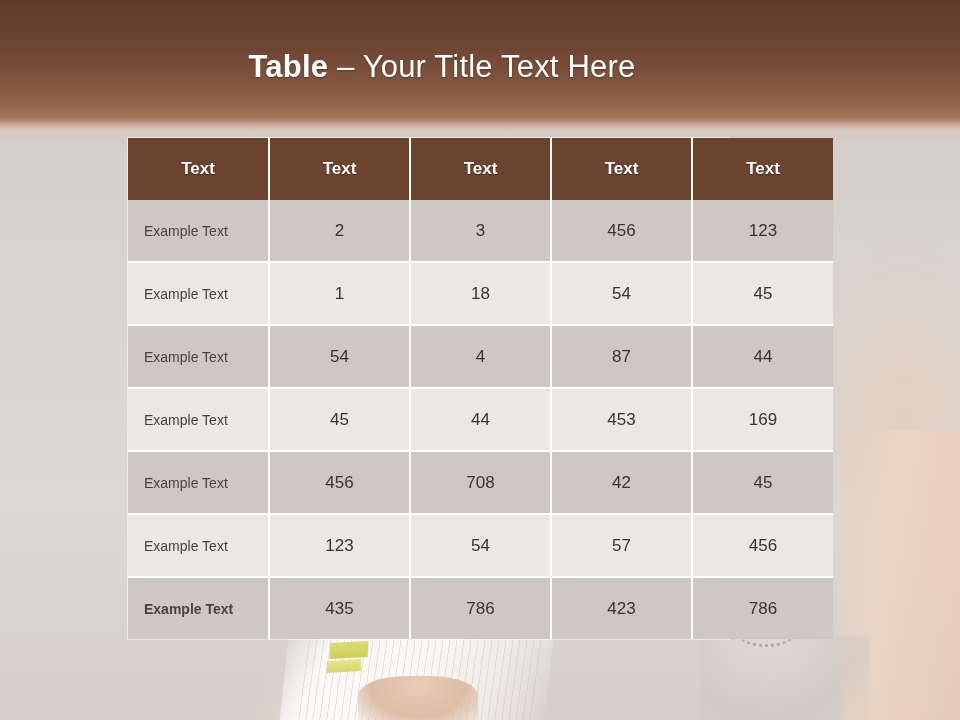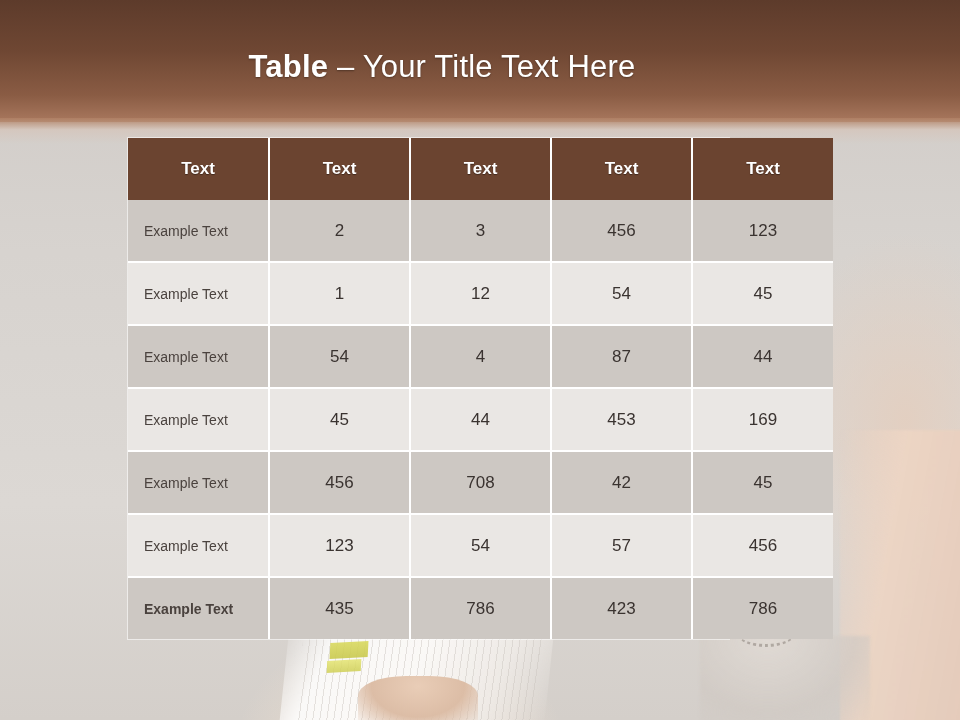--- a/index.html
+++ b/index.html
@@ -232,21 +232,21 @@
         <tr class="shade-dark">
           <td class="label">Example Text</td>
           <td>2</td>
           <td>3</td>
           <td>456</td>
           <td>123</td>
         </tr>
         <tr class="shade-light">
           <td class="label">Example Text</td>
           <td>1</td>
-          <td>12</td>
+          <td>18</td>
           <td>54</td>
           <td>45</td>
         </tr>
         <tr class="shade-dark">
           <td class="label">Example Text</td>
           <td>54</td>
           <td>4</td>
           <td>87</td>
           <td>44</td>
         </tr>

